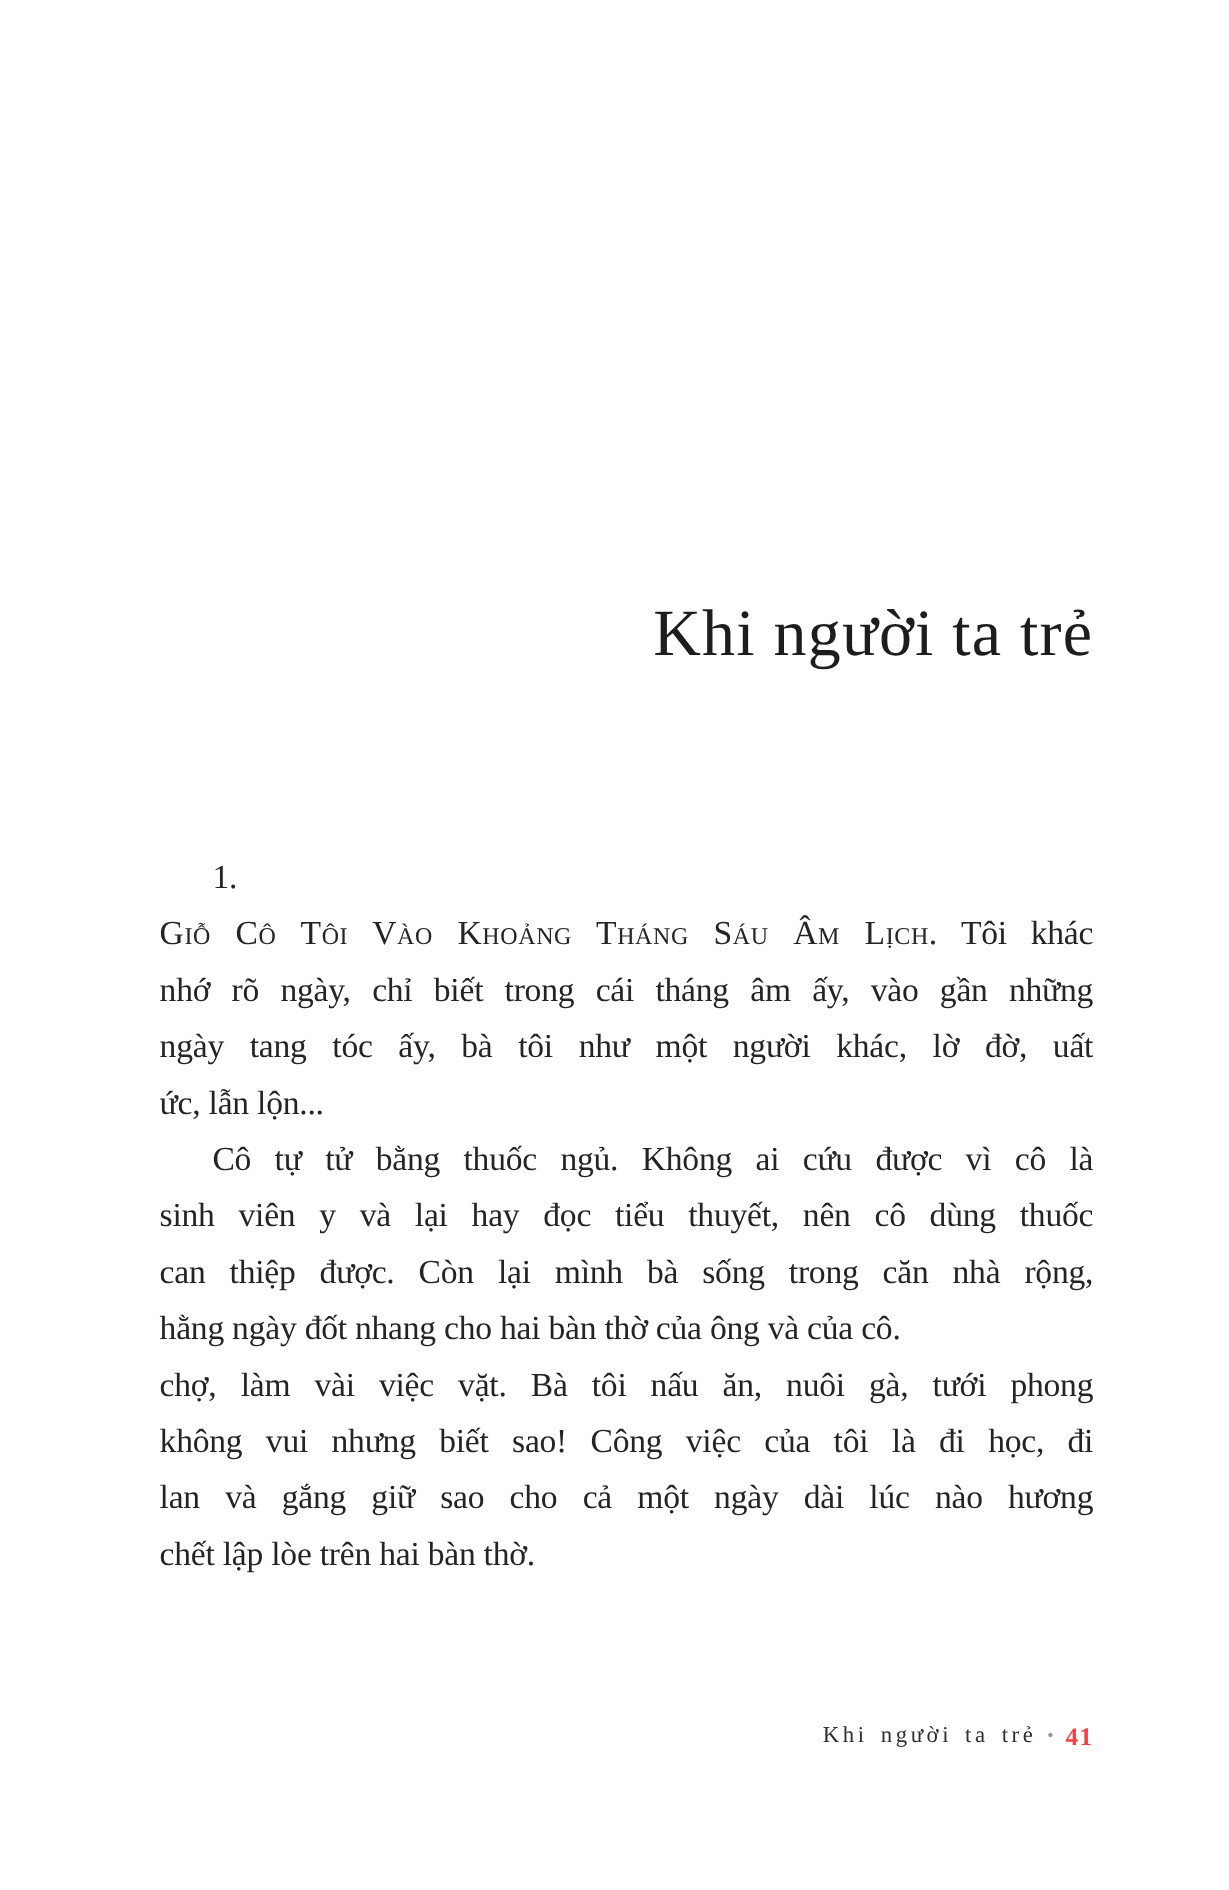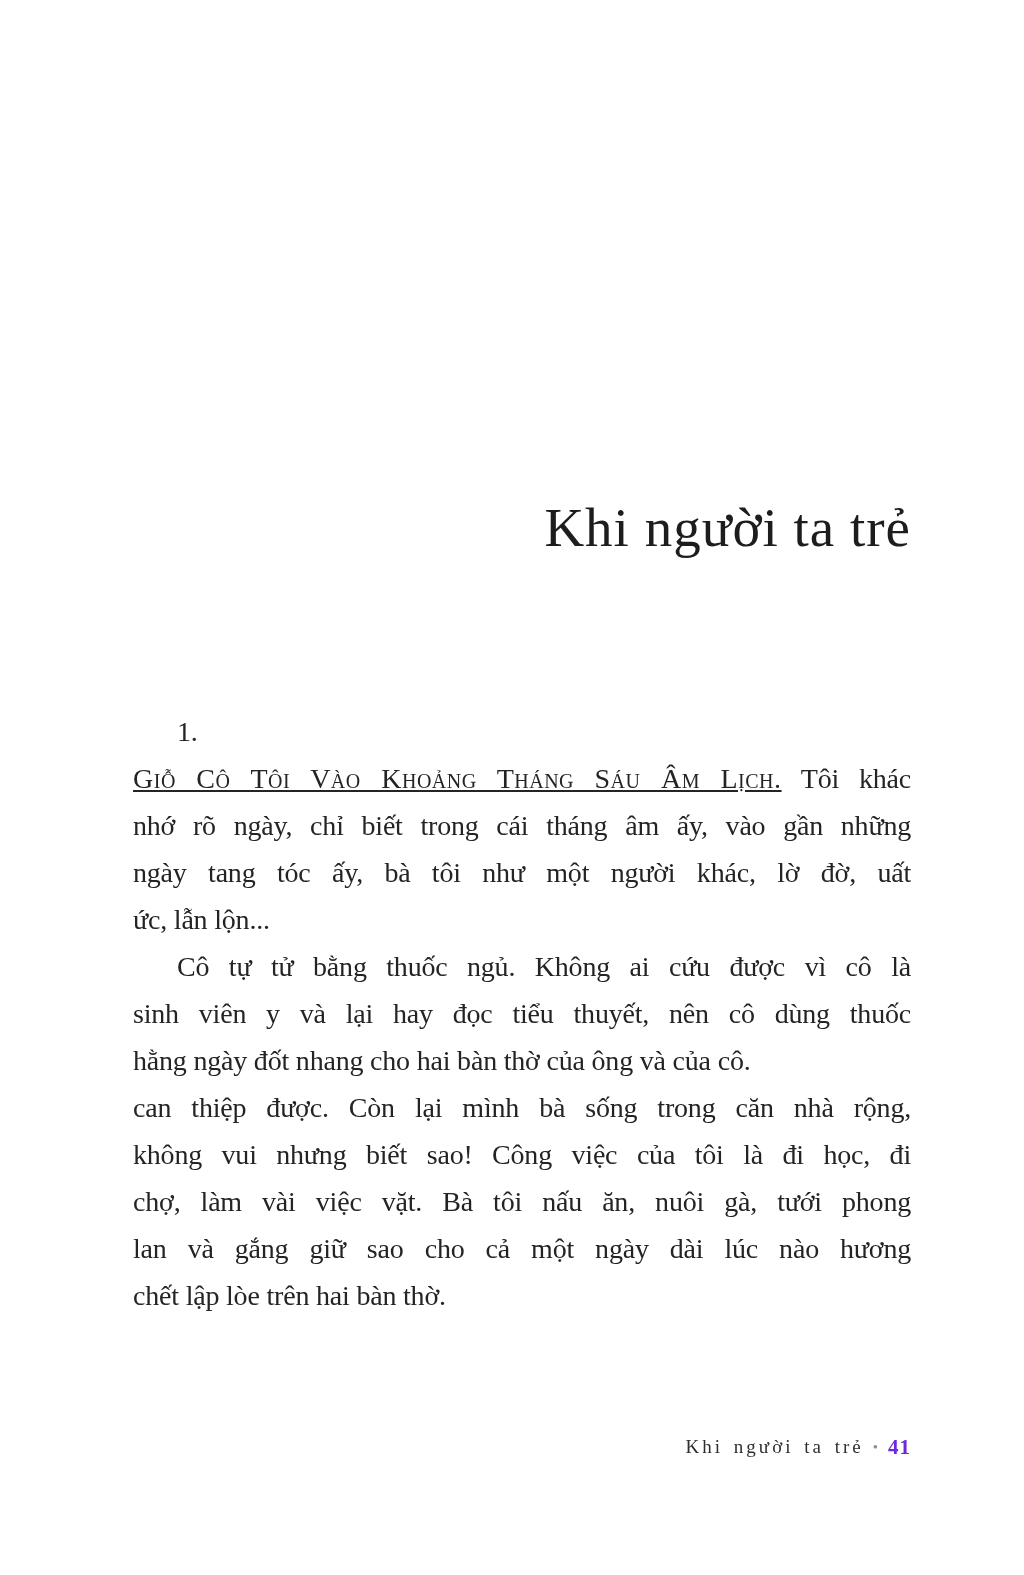--- a/index.html
+++ b/index.html
@@ -49,21 +49,20 @@
   .line.end {
     text-align-last: left;
   }
   .line.plain {
     text-align: left;
     text-align-last: left;
   }
   .smallcaps {
     font-variant: small-caps;
     letter-spacing: 0.5px;
-    text-decoration: underline;
   }
   .running-footer {
     position: absolute;
     top: 1432px;
     right: 157px;
     font-size: 19px;
     line-height: 30px;
     color: #2e2e2e;
     white-space: nowrap;
     display: flex;
@@ -75,46 +74,46 @@
   }
   .footer-bullet {
     font-size: 15px;
     margin: 0 10px 0 9px;
     line-height: 30px;
   }
   .page-number {
     font-weight: bold;
     font-size: 21px;
     letter-spacing: 1px;
-    color: #6d28d9;
+    color: #ef4444;
   }
 </style>
 </head>
 <body>
 
 <div class="page" style="background: rgb(255, 255, 255);">
 
   <div class="chapter-title">Khi người ta trẻ</div>
 
   <div class="body-block">
 
     <div class="line plain start">1.</div>
 
     <div class="line"><span class="smallcaps">Giỗ Cô Tôi Vào Khoảng Tháng Sáu Âm Lịch.</span><span> Tôi khác</span></div>
     <div class="line">nhớ rõ ngày, chỉ biết trong cái tháng âm ấy, vào gần những</div>
     <div class="line">ngày tang tóc ấy, bà tôi như một người khác, lờ đờ, uất</div>
     <div class="line end">ức, lẫn lộn...</div>
 
     <div class="line start">Cô tự tử bằng thuốc ngủ. Không ai cứu được vì cô là</div>
     <div class="line">sinh viên y và lại hay đọc tiểu thuyết, nên cô dùng thuốc</div>
+    <div class="line">can thiệp được. Còn lại mình bà sống trong căn nhà rộng,</div>
     <div class="line end">hằng ngày đốt nhang cho hai bàn thờ của ông và của cô.</div>
-    <div class="line">can thiệp được. Còn lại mình bà sống trong căn nhà rộng,</div>
 
+    <div class="line">chợ, làm vài việc vặt. Bà tôi nấu ăn, nuôi gà, tưới phong</div>
     <div class="line">không vui nhưng biết sao! Công việc của tôi là đi học, đi</div>
-    <div class="line">chợ, làm vài việc vặt. Bà tôi nấu ăn, nuôi gà, tưới phong</div>
     <div class="line">lan và gắng giữ sao cho cả một ngày dài lúc nào hương</div>
     <div class="line end">chết lập lòe trên hai bàn thờ.</div>
 
   </div>
 
   <div class="running-footer">
     <span class="running-title">Khi người ta trẻ</span>
     <span class="footer-bullet" style="color: rgb(143, 143, 143);">•</span>
     <span class="page-number">41</span>
   </div>

